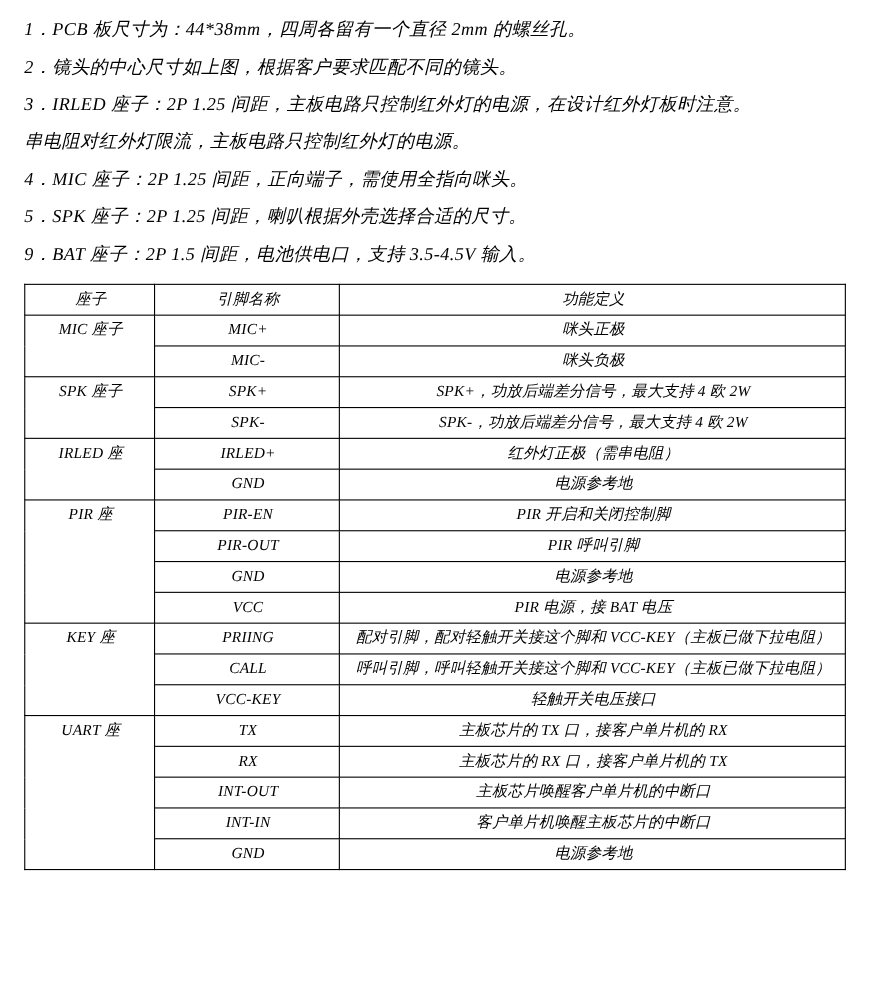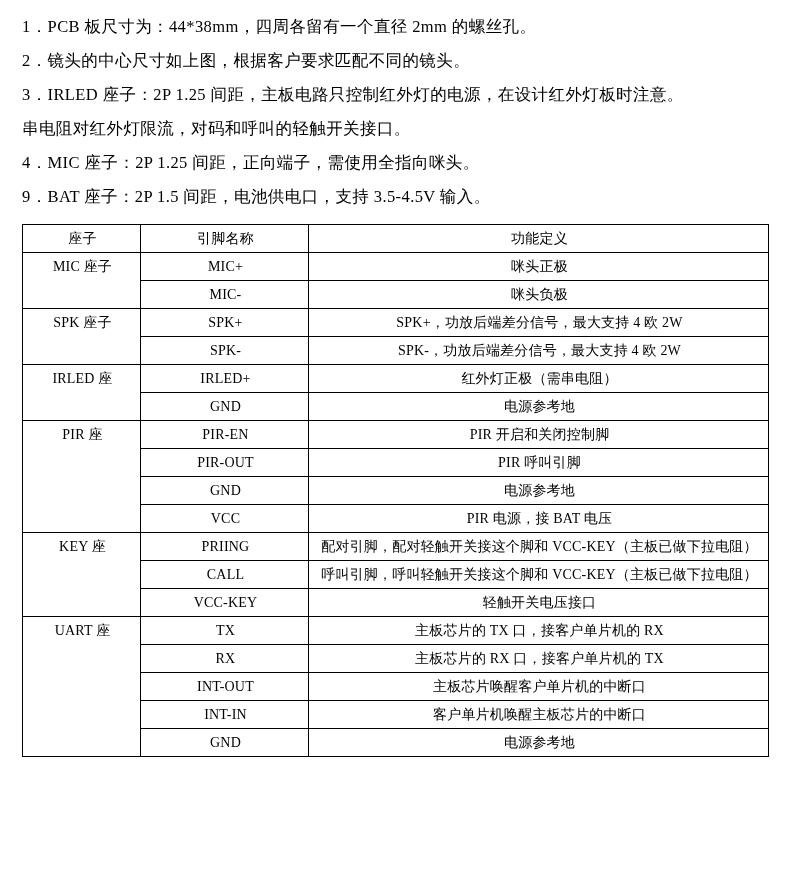--- a/index.html
+++ b/index.html
@@ -13,20 +13,21 @@
     font-family: "Liberation Serif", "DejaVu Serif", serif;
     color: #000000;
     overflow: hidden;
   }
   .page {
     width: 790px;
     height: 884px;
     position: relative;
     box-sizing: border-box;
     padding: 10px 22px 0 22px;
+    font-style: italic;
   }
   .notes {
     list-style: none;
     margin: 0;
     padding: 0;
   }
   .note {
     font-size: 16.5px;
     line-height: 34px;
     letter-spacing: 0.4px;
@@ -60,22 +61,23 @@
 </style>
 </head>
 <body>
 
 <div class="page">
 
   <div class="notes">
     <p class="note">1．PCB 板尺寸为：44*38mm，四周各留有一个直径 2mm 的螺丝孔。</p>
     <p class="note">2．镜头的中心尺寸如上图，根据客户要求匹配不同的镜头。</p>
     <p class="note">3．IRLED 座子：2P 1.25 间距，主板电路只控制红外灯的电源，在设计红外灯板时注意。</p>
-    <p class="note note-indent">串电阻对红外灯限流，对码和呼叫的轻触开关接口。</p>
+    <p class="note note-indent">串电阻对红外灯限流，主板电路只控制红外灯的电源。</p>
     <p class="note">4．MIC 座子：2P 1.25 间距，正向端子，需使用全指向咪头。</p>
+    <p class="note">5．SPK 座子：2P 1.25 间距，喇叭根据外壳选择合适的尺寸。</p>
     <p class="note">9．BAT 座子：2P 1.5 间距，电池供电口，支持 3.5-4.5V 输入。</p>
   </div>
 
   <table class="pins">
     <colgroup>
       <col class="c1">
         <col class="c2">
         <col class="c3">
     </colgroup>
     <tbody>

